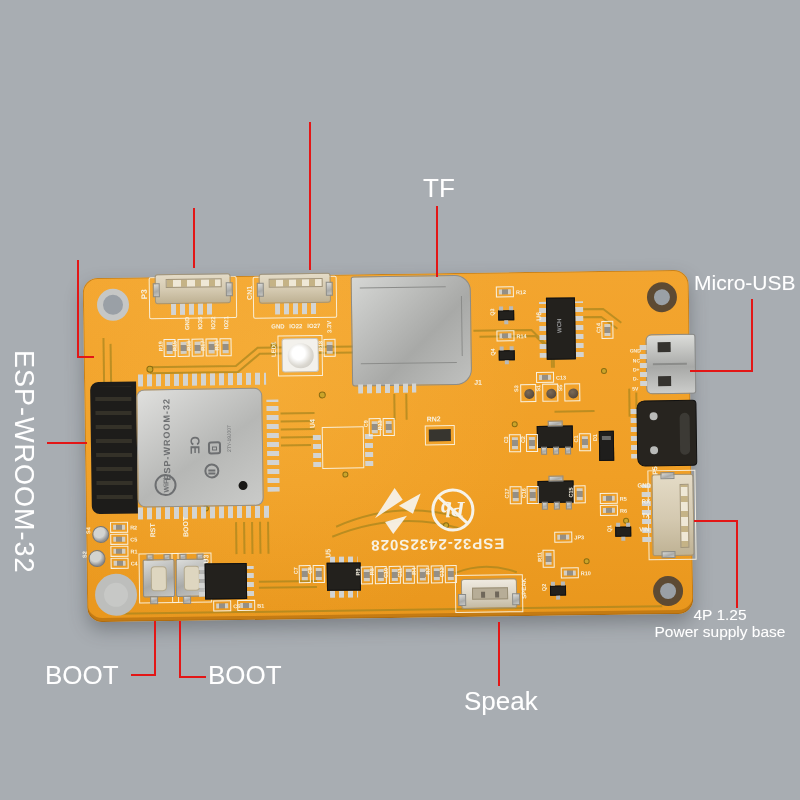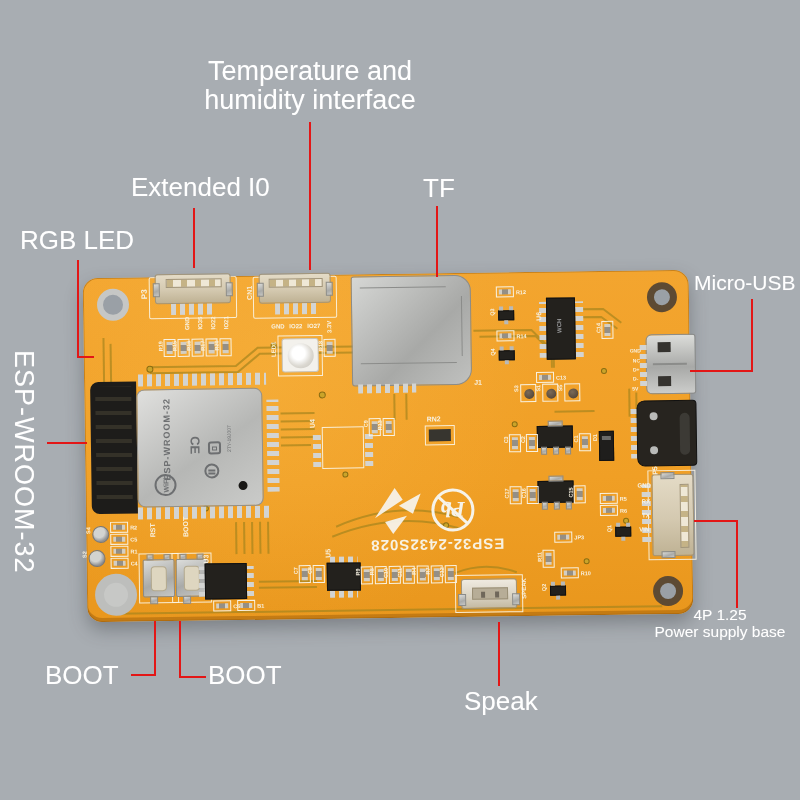--- a/index.html
+++ b/index.html
@@ -487,24 +487,21 @@
   <div class="line" style="left:690px;top:370px;width:63px;height:2px;"></div>
   <div class="line" style="left:47px;top:442px;width:40px;height:2px;"></div>
   <div class="line" style="left:131px;top:674px;width:25px;height:2px;"></div>
   <div class="line" style="left:154px;top:621px;width:2px;height:55px;"></div>
   <div class="line" style="left:179px;top:621px;width:2px;height:57px;"></div>
   <div class="line" style="left:179px;top:676px;width:27px;height:2px;"></div>
   <div class="line" style="left:498px;top:622px;width:2px;height:64px;"></div>
   <div class="line" style="left:694px;top:520px;width:44px;height:2px;"></div>
   <div class="line" style="left:736px;top:520px;width:2px;height:88px;"></div>
 
-  <div class="ann center" style="left:202px;top:57px;width:216px;font-size:27px;">Temperature and humidity interface</div>
-  <div class="ann" style="left:131px;top:173px;">Extended I0</div>
   <div class="ann" style="left:423px;top:174px;">TF</div>
-  <div class="ann" style="left:20px;top:226px;">RGB LED</div>
   <div class="ann" style="left:694px;top:272px;font-size:21px;">Micro-USB</div>
   <div class="ann" style="left:9px;top:350px;writing-mode:vertical-rl;font-size:27px;letter-spacing:1px;">ESP-WROOM-32</div>
   <div class="ann" style="left:45px;top:661px;">BOOT</div>
   <div class="ann" style="left:208px;top:661px;">BOOT</div>
   <div class="ann" style="left:464px;top:687px;">Speak</div>
   <div class="ann center" style="left:638px;top:607px;width:164px;font-size:15.5px;line-height:1.07;">
     <div>4P 1.25</div>
     <div>Power supply base</div>
   </div>
 </div>

